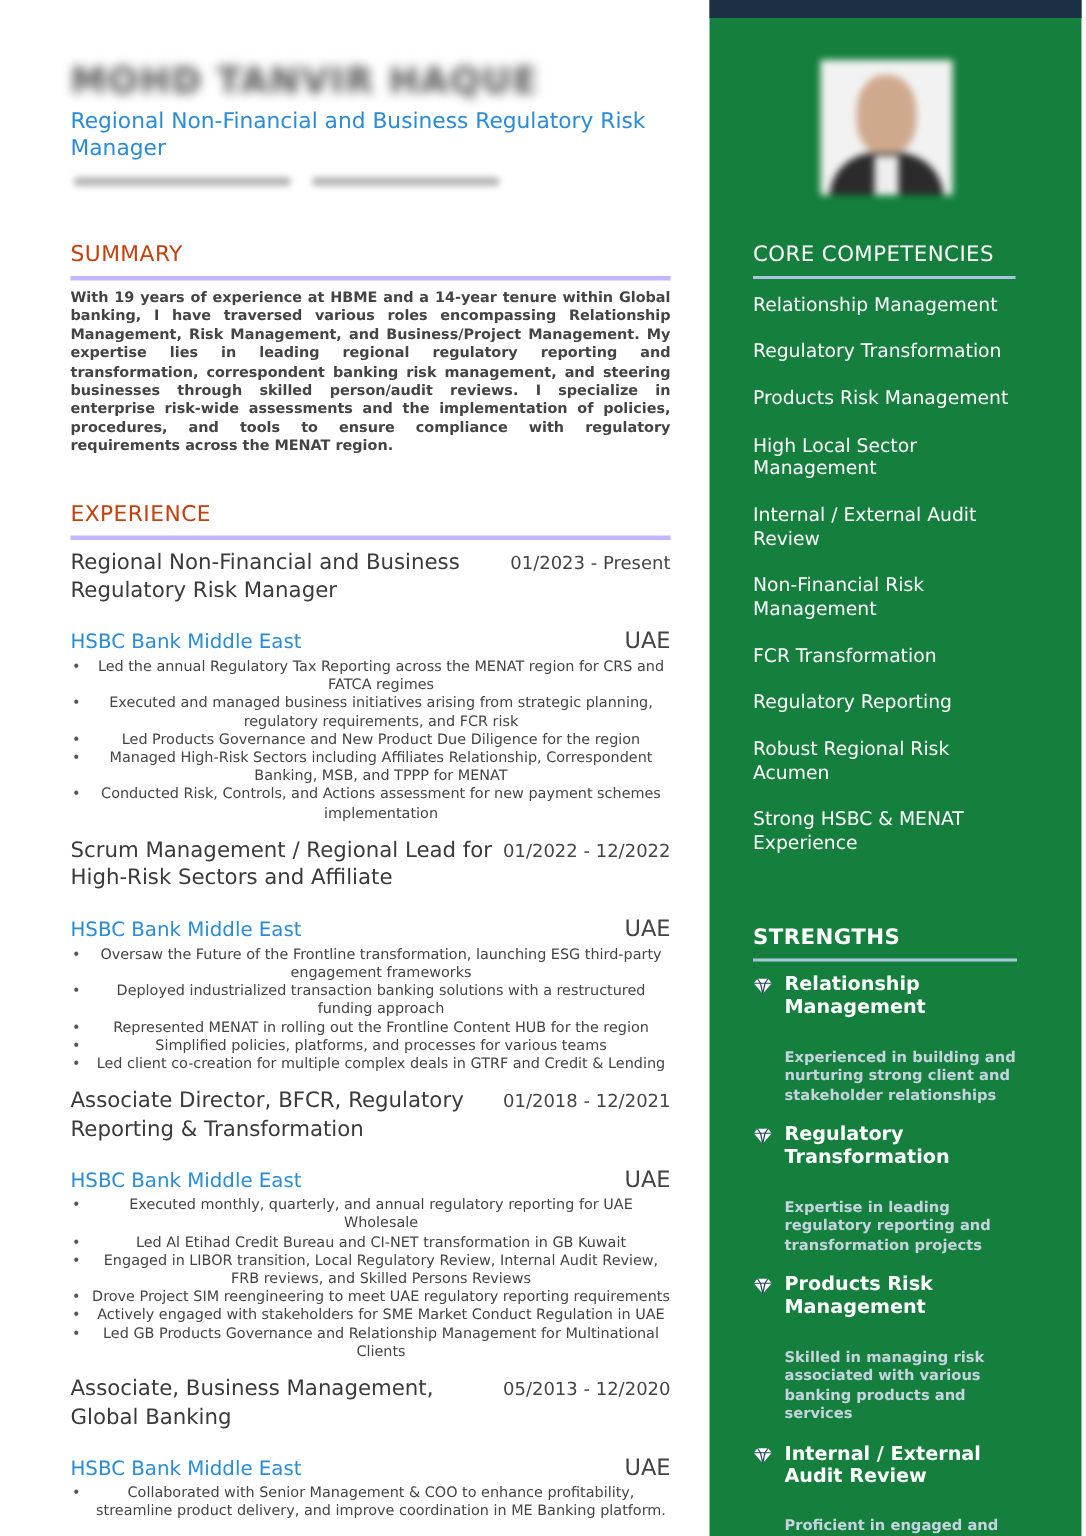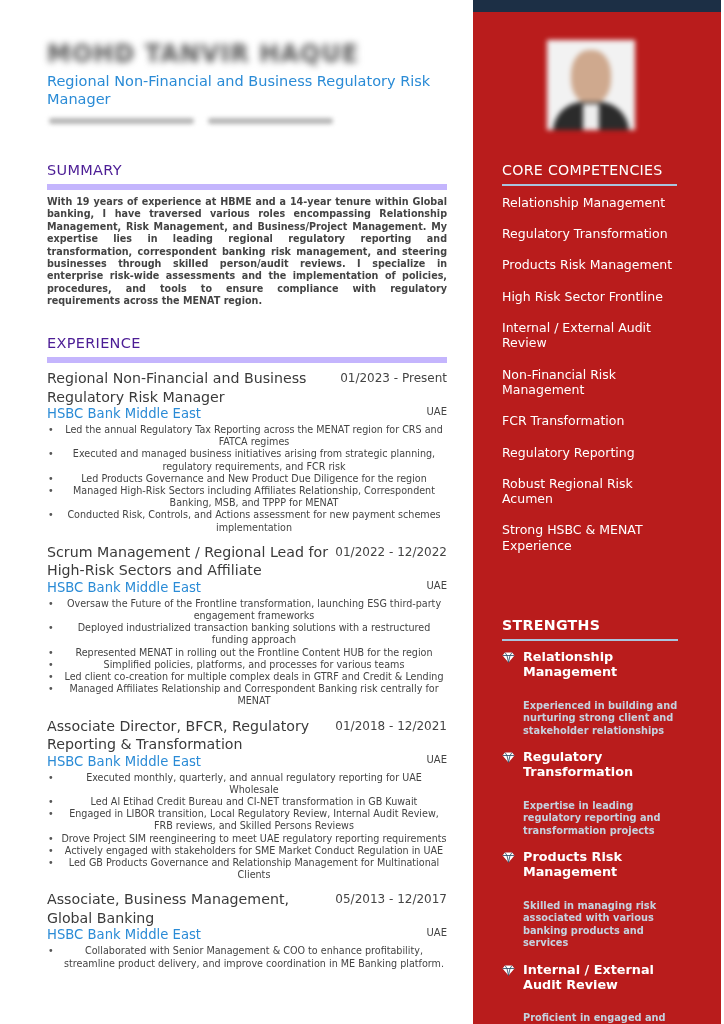--- a/index.html
+++ b/index.html
@@ -7,37 +7,37 @@
   body { position: relative; font-family: "DejaVu Sans", sans-serif; color: #3a3a3a; }
 
   .main { position: absolute; left: 47px; top: 0; width: 400px; }
   .name { position: absolute; top: 40px; left: 0; font-size: 24px; font-weight: bold; color: #555; letter-spacing: 1px; filter: blur(3.5px); white-space: nowrap; }
   .headline { position: absolute; top: 72px; left: 0; width: 410px; font-size: 14.5px; line-height: 18px; color: #2a8bd6; }
   .contact { position: absolute; top: 118px; left: 2px; display: flex; gap: 14px; filter: blur(2px); }
   .contact span { display: block; height: 6px; background: #b5b5b5; border-radius: 3px; }
   .contact .c1 { width: 145px; }
   .contact .c2 { width: 125px; }
 
-  .section-title { font-size: 14.5px; color: #4c1d95; letter-spacing: 0.3px; padding-bottom: 6px; border-bottom: 6px solid #c4b5fd; margin-bottom: 6px; }
+  .section-title { font-size: 14.5px; color: #c2410c; letter-spacing: 0.3px; padding-bottom: 6px; border-bottom: 3px solid #c4b5fd; margin-bottom: 6px; }
   .summary { position: absolute; top: 162px; left: 0; width: 400px; }
   .summary p { font-size: 9.6px; line-height: 12.4px; text-align: justify; color: #444; font-weight: bold; }
 
   .experience { position: absolute; top: 335px; left: 0; width: 400px; }
   .job { margin-top: 0; }
   .job-head { display: flex; justify-content: space-between; align-items: flex-start; }
   .job-title { font-size: 14.2px; line-height: 18.5px; color: #3a3a3a; width: 285px; }
   .job-date { font-size: 12px; color: #444; margin-top: 2px; white-space: nowrap; }
-  .job-co { display: flex; justify-content: space-between; align-items: flex-start; margin-top: 0; gap: 24px; }
+  .job-co { display: flex; justify-content: space-between; align-items: flex-end; margin-top: 15px; gap: 24px; }
   .company { font-size: 13.2px; color: #2a8bd6; }
-  .loc { font-size: 10px; color: #444; }
+  .loc { font-size: 15px; color: #444; }
   .bullets { list-style: none; margin-top: 3px; }
   .bullets li { position: relative; padding-left: 14px; font-size: 9.6px; line-height: 12.2px; color: #444; text-align: center; }
   .bullets li::before { content: "•"; position: absolute; left: 1px; top: 0; color: #555; }
 
-  .sidebar { position: absolute; left: 473px; top: 0; width: 248px; height: 1024px; background: #b91c1c; }
+  .sidebar { position: absolute; left: 473px; top: 0; width: 248px; height: 1024px; background: #15803d; }
   .sidebar-top { position: absolute; left: 0; top: 0; width: 100%; height: 12px; background: #1c2f45; }
   .photo { position: absolute; left: 74px; top: 40px; width: 88px; height: 90px; background: #f2f2f2; filter: blur(2.5px); overflow: hidden; }
   .photo .head { position: absolute; left: 24px; top: 10px; width: 40px; height: 54px; border-radius: 45%; background: #cfa98e; }
   .photo .body { position: absolute; left: 6px; top: 62px; width: 76px; height: 40px; border-radius: 30px 30px 0 0; background: #2b2b2b; }
   .photo .shirt { position: absolute; left: 36px; top: 64px; width: 16px; height: 30px; background: #eee; }
 
   .sb-section { position: absolute; left: 29px; width: 175px; }
   .sb-title { font-size: 14.2px; color: #ffffff; letter-spacing: 0.3px; padding-bottom: 6px; border-bottom: 2px solid #a9c4dd; }
   .comp-list { list-style: none; margin-top: 9px; }
   .comp-list li { font-size: 12.5px; line-height: 15.6px; color: #ffffff; margin-bottom: 15.6px; }
@@ -94,21 +94,20 @@
     <div class="job-co">
       <div class="company">HSBC Bank Middle East</div>
       <div class="loc">UAE</div>
     </div>
     <ul class="bullets">
             <li>Oversaw the Future of the Frontline transformation, launching ESG third-party engagement frameworks</li>
             <li>Deployed industrialized transaction banking solutions with a restructured funding approach</li>
             <li>Represented MENAT in rolling out the Frontline Content HUB for the region</li>
             <li>Simplified policies, platforms, and processes for various teams</li>
             <li>Led client co-creation for multiple complex deals in GTRF and Credit &amp; Lending</li>
-            <li>Managed Affiliates Relationship and Correspondent Banking risk centrally for MENAT</li>
           </ul>
         </div>
         <div class="job" style="margin-top: 9px;">
     <div class="job-head">
       <div class="job-title">Associate Director, BFCR, Regulatory Reporting &amp; Transformation</div>
       <div class="job-date">01/2018 - 12/2021</div>
     </div>
     <div class="job-co">
       <div class="company">HSBC Bank Middle East</div>
       <div class="loc">UAE</div>
@@ -118,21 +117,21 @@
             <li>Led Al Etihad Credit Bureau and CI-NET transformation in GB Kuwait</li>
             <li>Engaged in LIBOR transition, Local Regulatory Review, Internal Audit Review, FRB reviews, and Skilled Persons Reviews</li>
             <li>Drove Project SIM reengineering to meet UAE regulatory reporting requirements</li>
             <li>Actively engaged with stakeholders for SME Market Conduct Regulation in UAE</li>
             <li>Led GB Products Governance and Relationship Management for Multinational Clients</li>
           </ul>
         </div>
         <div class="job" style="margin-top: 9px;">
     <div class="job-head">
       <div class="job-title">Associate, Business Management, Global Banking</div>
-      <div class="job-date">05/2013 - 12/2017</div>
+      <div class="job-date">05/2013 - 12/2020</div>
     </div>
     <div class="job-co">
       <div class="company">HSBC Bank Middle East</div>
       <div class="loc">UAE</div>
     </div>
     <ul class="bullets">
             <li>Collaborated with Senior Management &amp; COO to enhance profitability, streamline product delivery, and improve coordination in ME Banking platform.</li>
           </ul>
         </div>
       </div>
@@ -146,21 +145,21 @@
     <div class="body"></div>
     <div class="shirt"></div>
   </div>
 
   <div class="sb-section" style="top:162px;">
     <div class="sb-title">CORE COMPETENCIES</div>
     <ul class="comp-list" id="comp-list">
         <li>Relationship Management</li>
         <li>Regulatory Transformation</li>
         <li>Products Risk Management</li>
-        <li>High Risk Sector Frontline</li>
+        <li>High Local Sector Management</li>
         <li>Internal / External Audit Review</li>
         <li>Non-Financial Risk Management</li>
         <li>FCR Transformation</li>
         <li>Regulatory Reporting</li>
         <li>Robust Regional Risk Acumen</li>
         <li>Strong HSBC &amp; MENAT Experience</li>
       </ul>
   </div>
 
   <div class="sb-section" style="top:617px; width:176px;font-weight:bold;">

